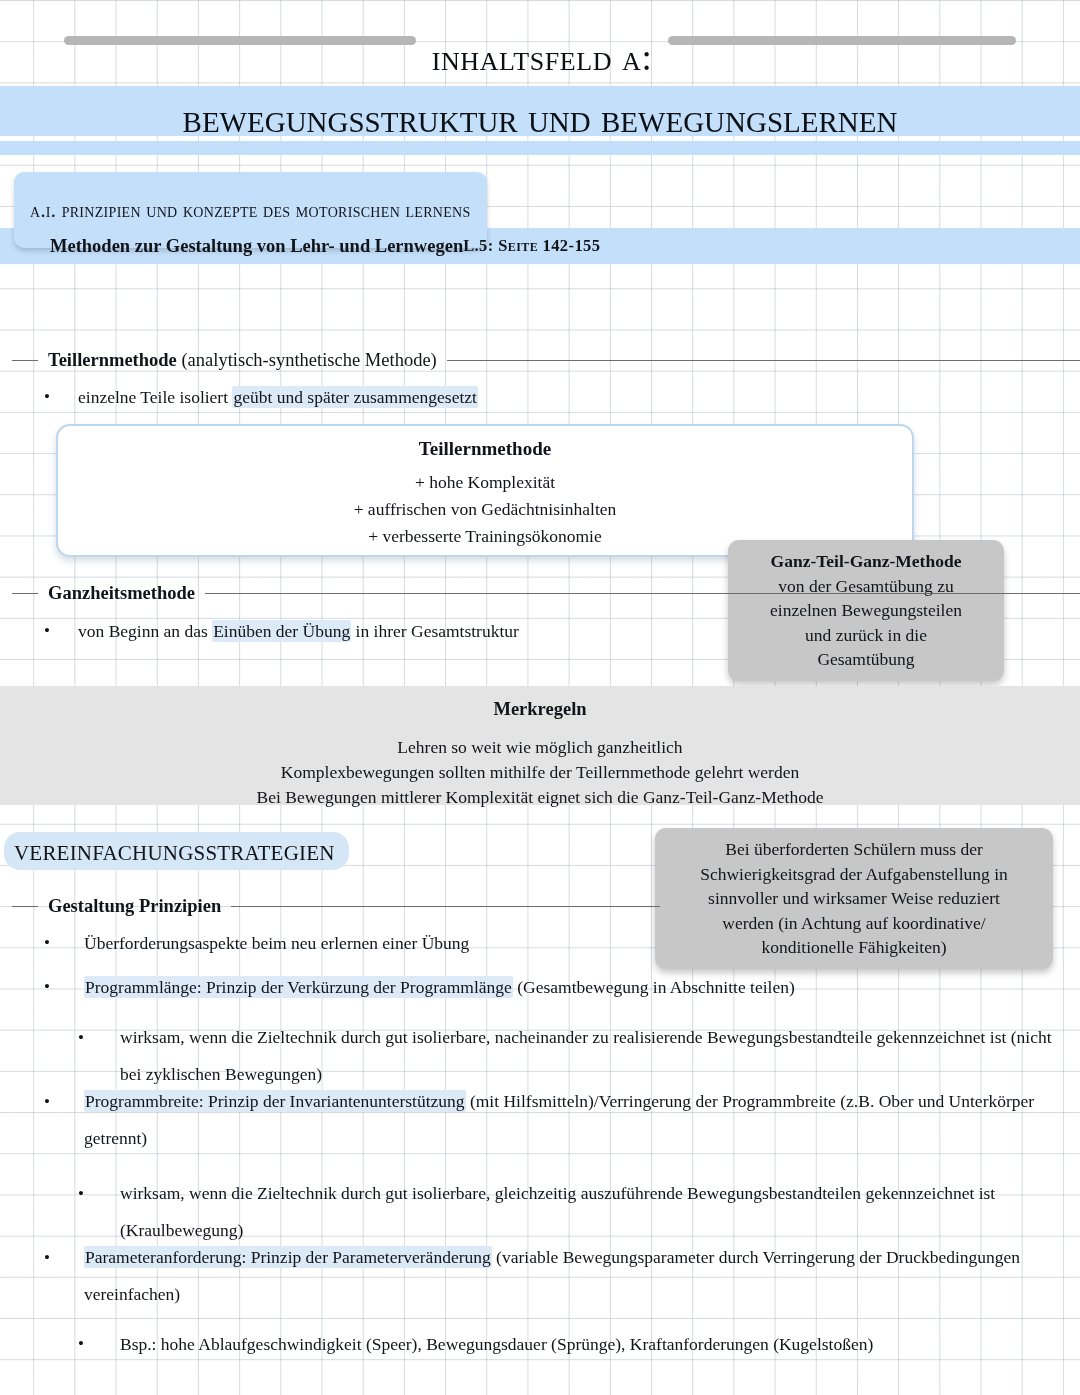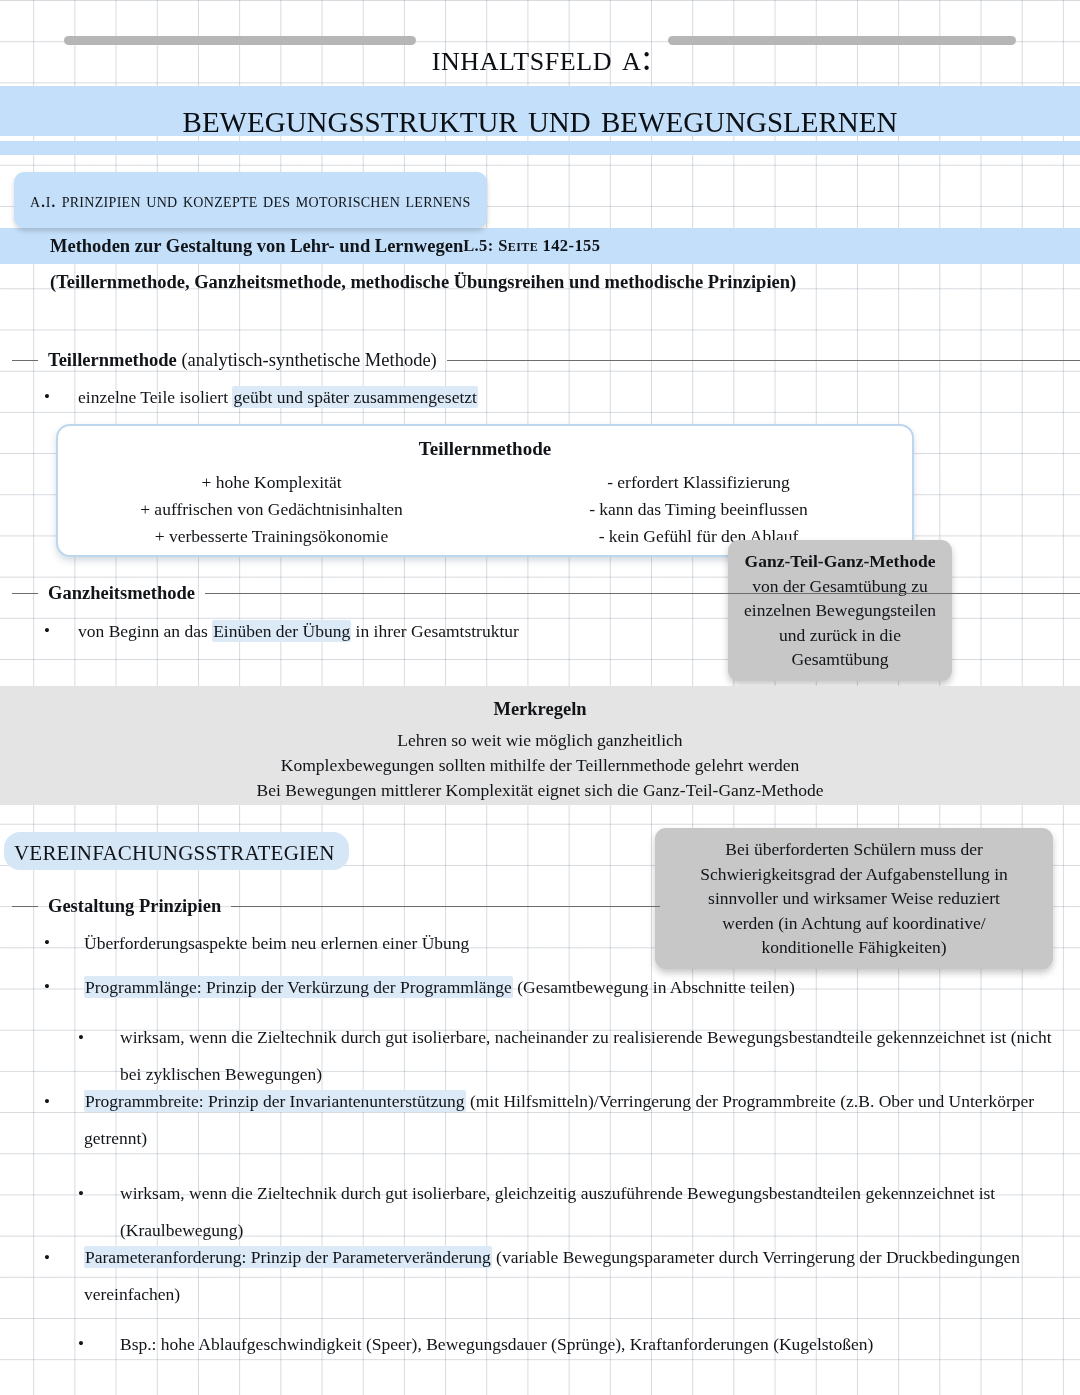--- a/index.html
+++ b/index.html
@@ -85,21 +85,21 @@
   }
 
   
   .pill {
     position: absolute;
     background-color: #c3dffa;
     border-radius: 10px;
     box-shadow: 0 3px 5px rgba(0,0,0,0.17);
     display: flex;
     align-items: center;
-    padding: 8px 16px;
+    padding: 18px 16px;
     text-align: right;
   }
   .pill-text {
     font-size: 20.5px;
     font-variant: small-caps;
     text-transform: lowercase;
     white-space: nowrap;
     letter-spacing: 0.3px;
   }
 
@@ -234,21 +234,21 @@
     text-align: center;
     box-sizing: border-box;
     padding-top: 11px;
     font-size: 17.5px;
     line-height: 25px;
   }
   .merk-band .mb-title {
     font-weight: bold;
     font-size: 18.5px;
     display: block;
-    margin-bottom: 6px;
+    margin-bottom: 13px;
   }
 
   
   .big-head {
     position: absolute;
     background-color: #d5e6f7;
     border-radius: 16px;
     padding: 1px 14px 3px 10px;
     font-size: 30px;
     font-variant: small-caps;
@@ -277,50 +277,44 @@
   <div class="title-sub" style="top:94px;">Bewegungsstruktur und Bewegungslernen</div>
 
   <div class="pill" style="left:14px;top:172px;height:40px;">
     <span class="pill-text">A.I. Prinzipien und Konzepte des motorischen Lernens</span>
   </div>
 
   <div class="hdr-row" style="top:232px;height:28px;">
     <span class="hdr-title">Methoden zur Gestaltung von Lehr- und Lernwegen</span>
     <span class="hdr-page">L.5: Seite 142-155</span>
   </div>
-  <div class="hdr-paren" style="top:272px;">(Teillernmethode, Ganzheitsmethode, methodische Übungsreihen und methodische Prinzipien)</div>
 
   <div class="sec-head" style="top:348px;height:24px;">
     <span class="sec-line lead"></span>
     <span class="sec-label"><b>Teillernmethode</b><span class="norm"> (analytisch-synthetische Methode)</span></span>
     <span class="sec-line"></span>
   </div>
 
   <div class="bullet" style="left:44px;top:384px;width:700px;">
     <span class="dot" style="width:34px;">•</span>
     <span class="btxt"><span>einzelne Teile isoliert </span><span class="hl">geübt und später zusammengesetzt</span></span>
   </div>
 
   <div class="procon-box" style="left:56px;top:424px;width:858px;height:133px;">
     <div class="procon-title">Teillernmethode</div>
     <div class="procon-cols">
       <div class="procon-col">
         <div>+ hohe Komplexität</div>
         <div>+ auffrischen von Gedächtnisinhalten</div>
         <div>+ verbesserte Trainingsökonomie</div>
       </div>
-      <div class="procon-col">
-        <div>- erfordert Klassifizierung</div>
-        <div>- kann das Timing beeinflussen</div>
-        <div>- kein Gefühl für den Ablauf</div>
-      </div>
     </div>
   </div>
 
-  <div class="gray-box" style="left:728px;top:540px;width:224px;">
+  <div class="gray-box" style="left:728px;top:540px;width:276px;">
     <span class="gb-title">Ganz-Teil-Ganz-Methode</span>
     <span>von der Gesamtübung zu</span><br>
     <span>einzelnen Bewegungsteilen</span><br>
     <span>und zurück in die</span><br>
     <span>Gesamtübung</span>
   </div>
 
   <div class="sec-head" style="top:581px;height:24px;">
     <span class="sec-line lead"></span>
     <span class="sec-label"><b>Ganzheitsmethode</b></span>

